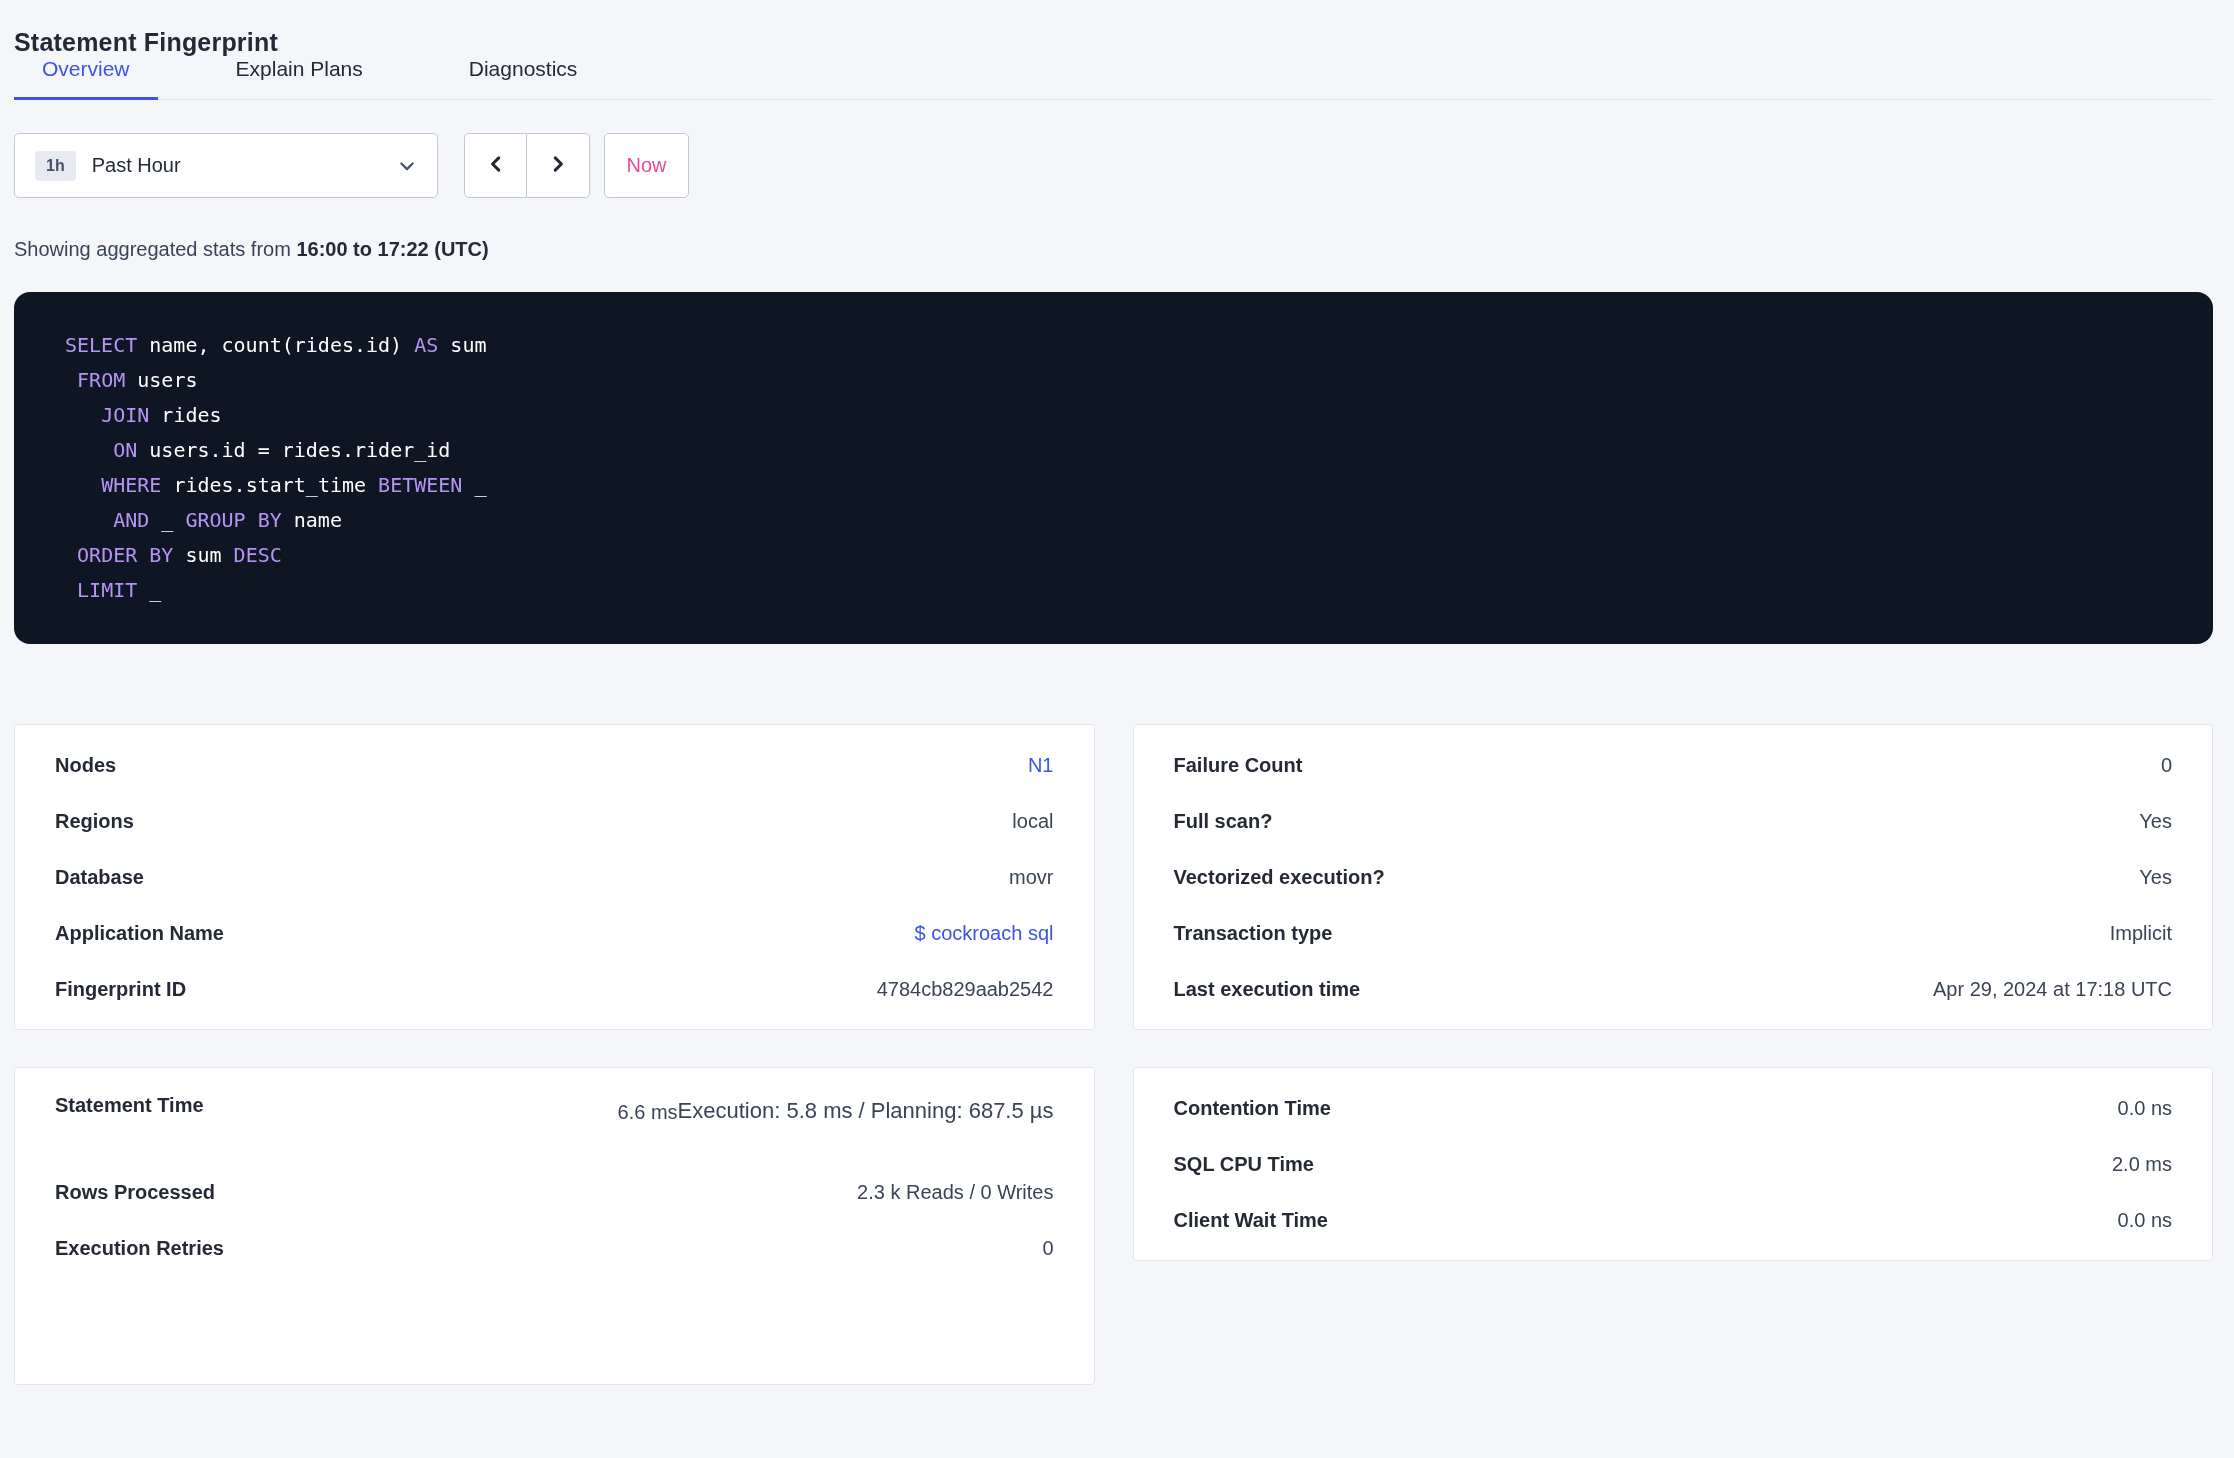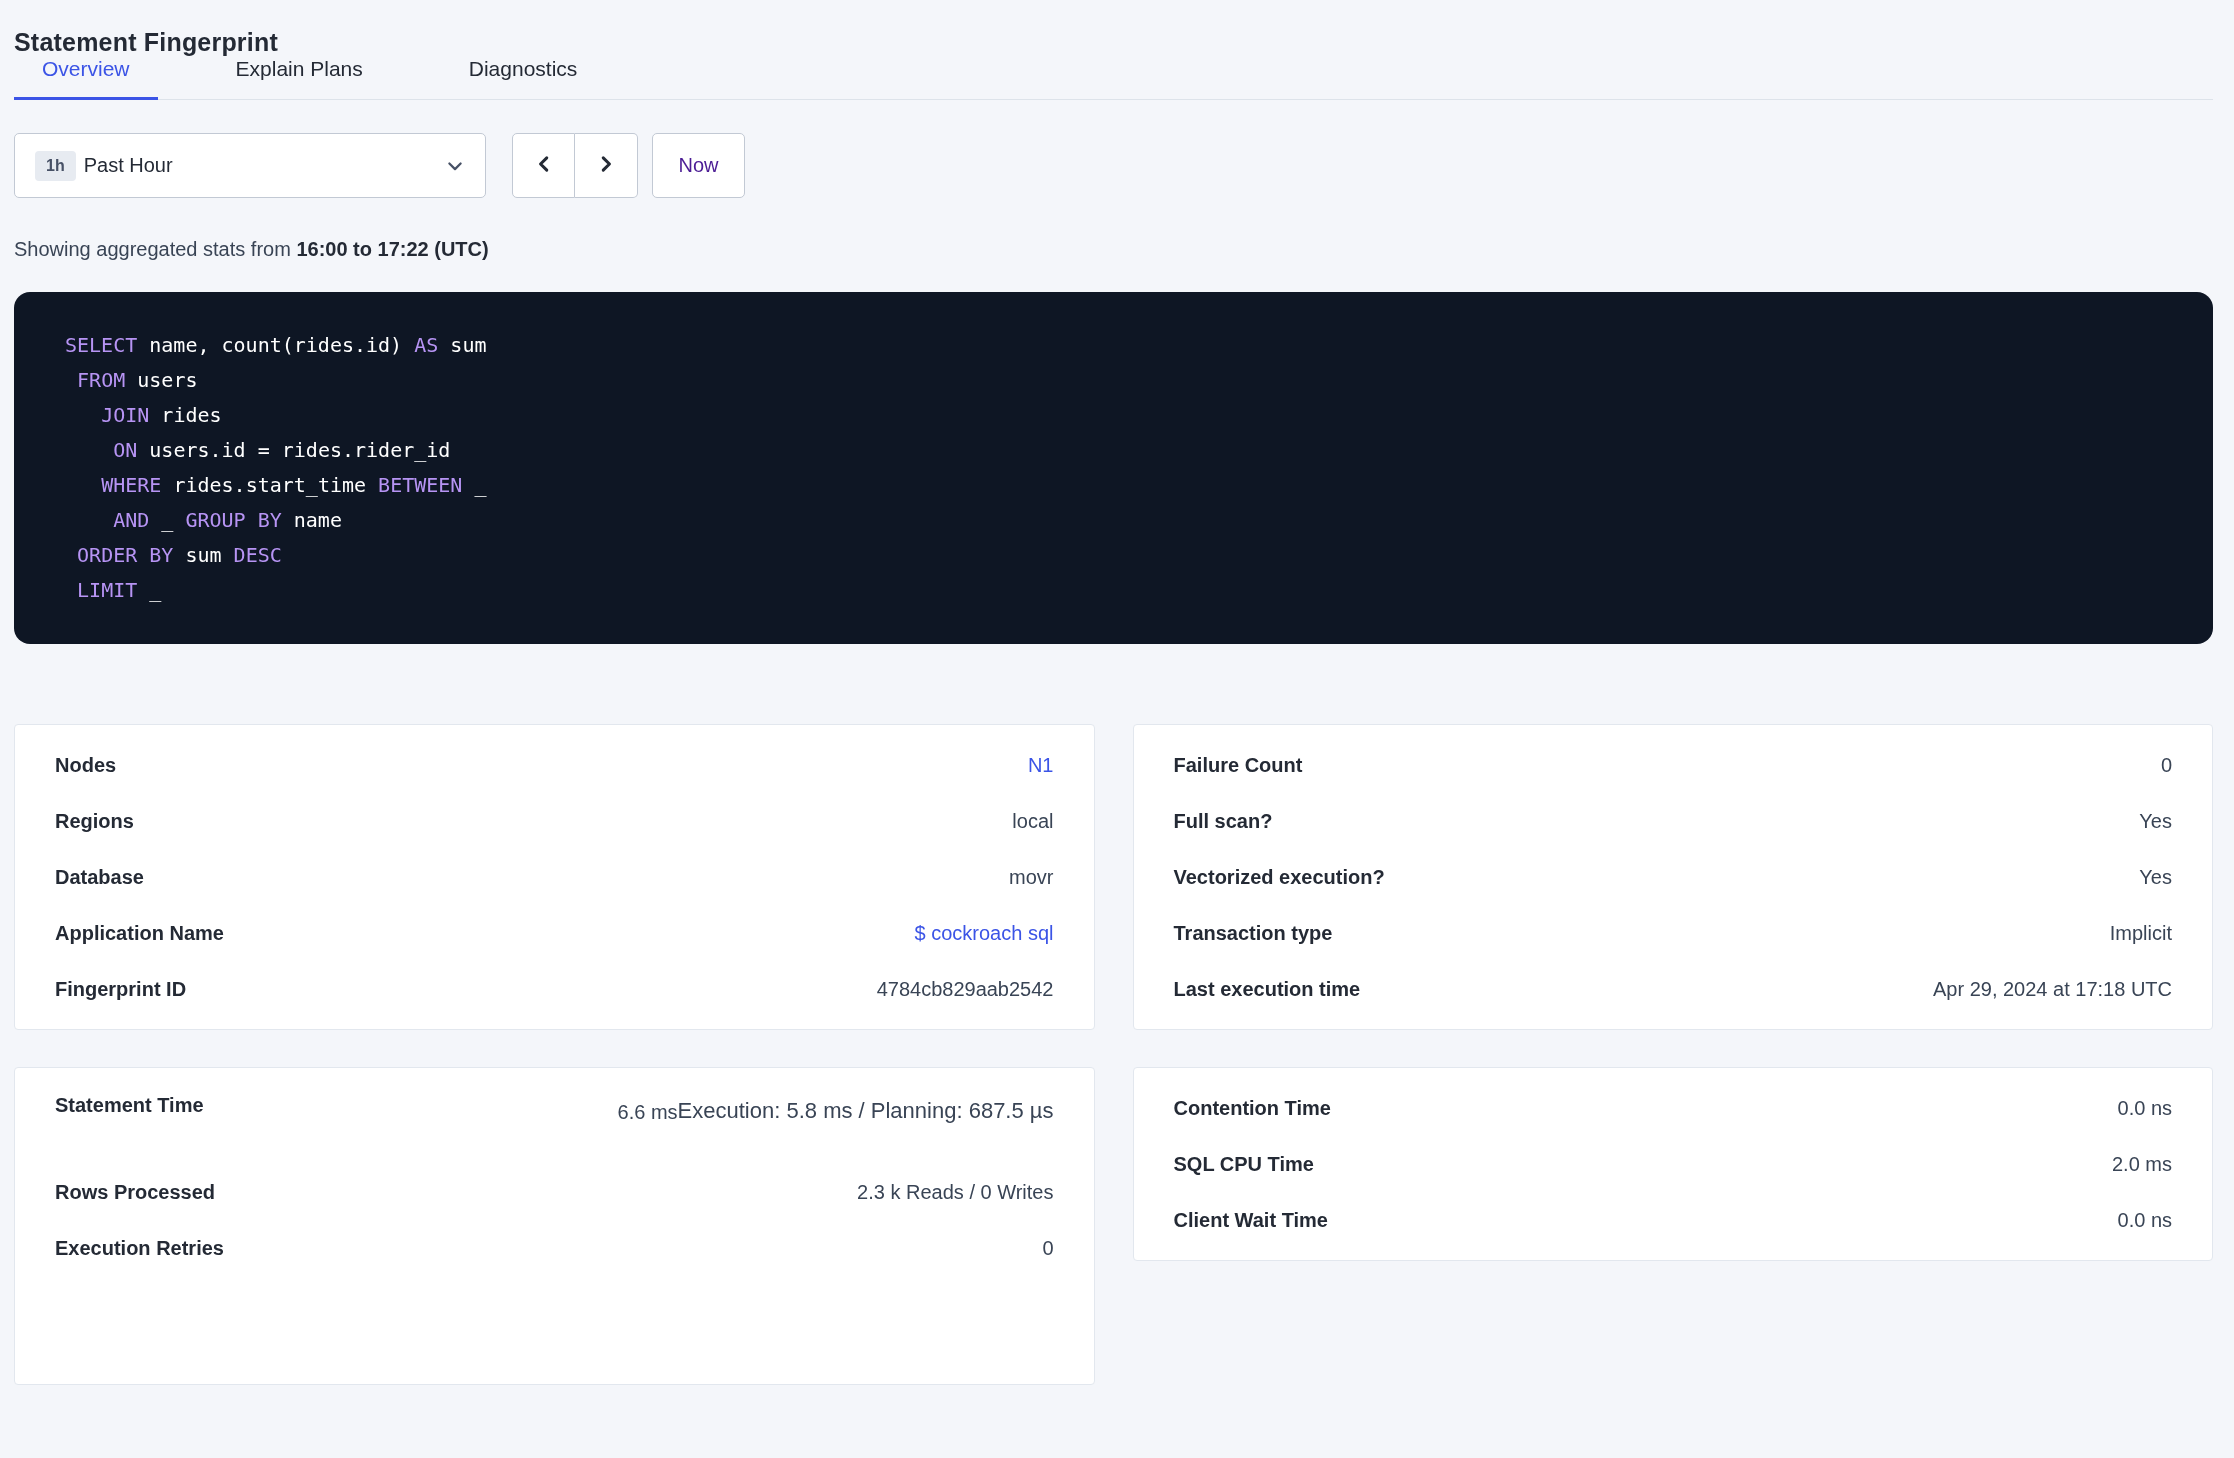--- a/index.html
+++ b/index.html
@@ -36,28 +36,28 @@
   }
   .tab.active {
     color: var(--accent, #3b54e6);
     border-bottom-color: var(--accent, #3b54e6);
     font-weight: 400;
   }
 
   
   .toolbar { display: flex; align-items: stretch; margin-top: 33px; height: 65px; }
   .time-dropdown {
-    width: 472px;
+    width: 424px;
     background: #fff;
     border: 1px solid var(--ctrl-border, #c2c9d4);
     border-radius: 5px;
     display: flex;
     align-items: center;
     padding: 0 20px;
-    gap: 8px;
+    gap: 16px;
     cursor: pointer;
   }
   .interval-badge {
     background: var(--badge-bg, #e7ebf1);
     color: #475166;
     font-weight: 700;
     font-size: 16px;
     padding: 7px 11px;
     border-radius: 4px;
     line-height: 1;
@@ -74,27 +74,27 @@
     align-items: center;
     justify-content: center;
     cursor: pointer;
     padding: 0;
   }
   .arrow-btn.prev { border-radius: 5px 0 0 5px; }
   .arrow-btn.next { border-radius: 0 5px 5px 0; border-left: none; }
 
   .now-btn {
     margin-left: 14px;
-    width: 93px;
+    width: 85px;
     background: #fff;
     border: 1px solid var(--ctrl-border, #c2c9d4);
     border-radius: 5px;
     font-family: "Liberation Sans", sans-serif;
     font-size: 20px;
-    color: #4c1d95;
+    color: #ec4899;
     cursor: pointer;
   }
 
   
   .stats-line { margin-top: 40px; font-size: 20px; color: #394455; }
   .stats-line b { color: var(--text-dark); font-weight: 700; }
 
   
   .sql-box {
     margin-top: 31px;

